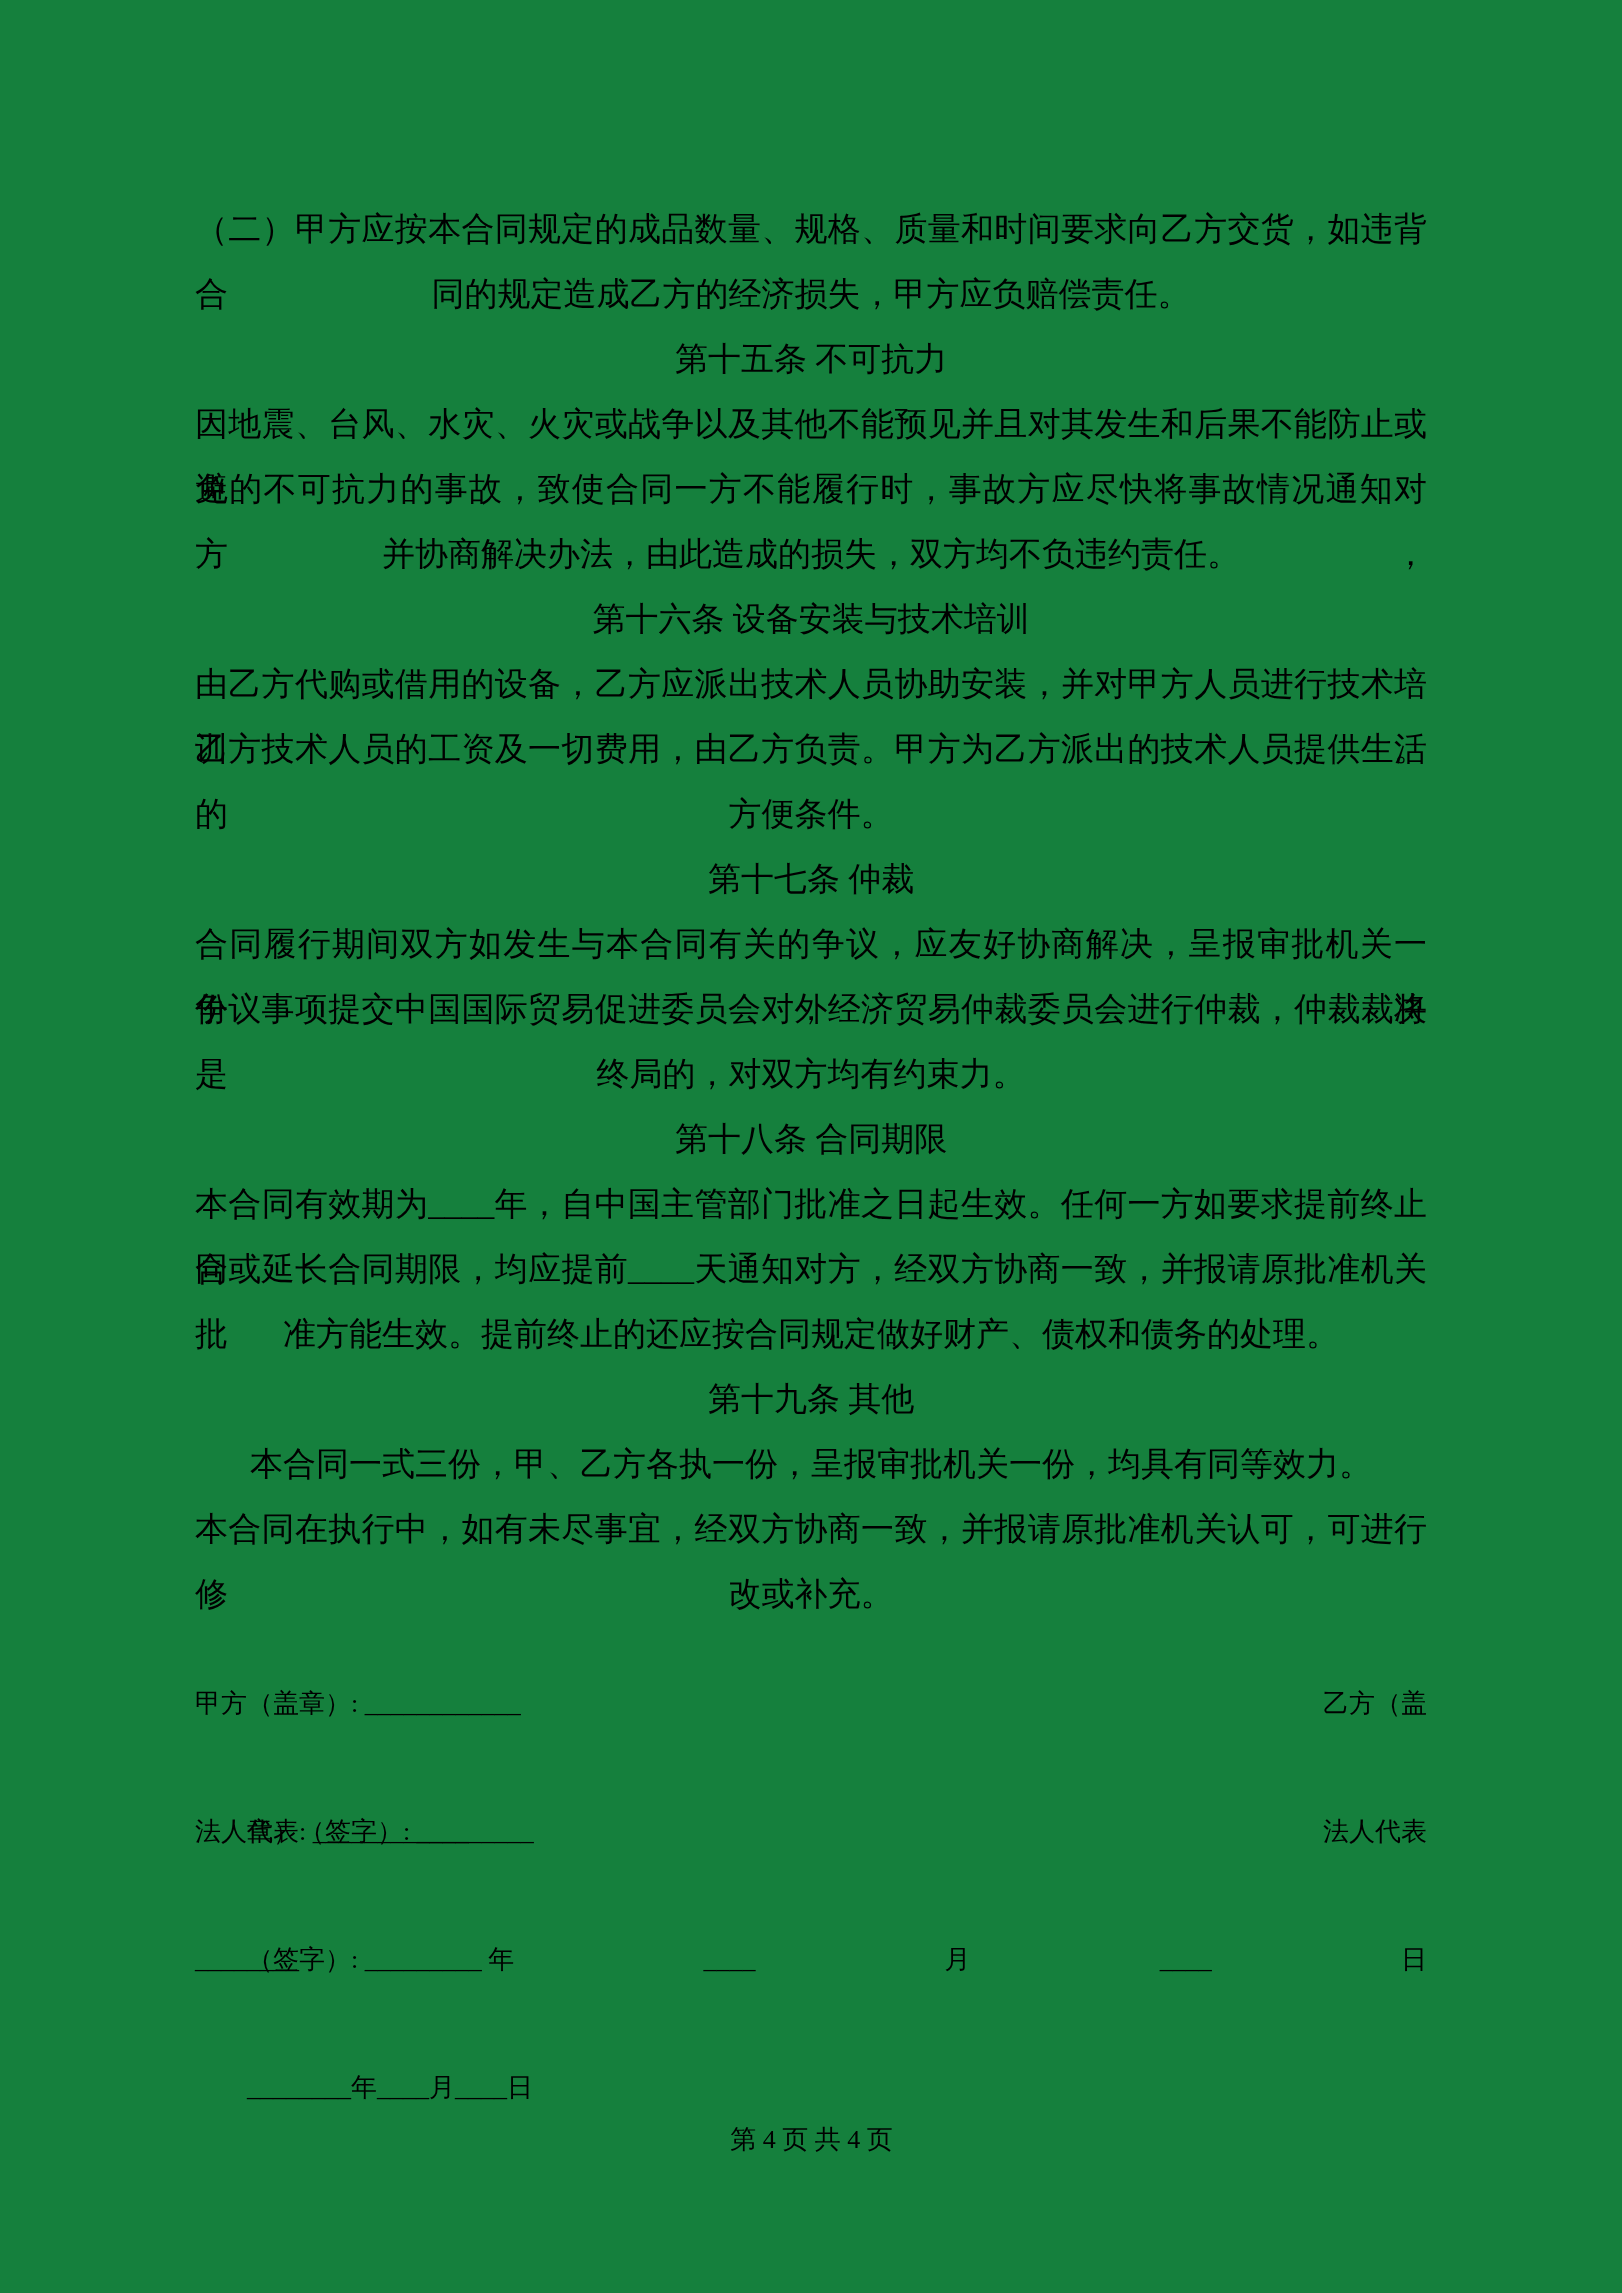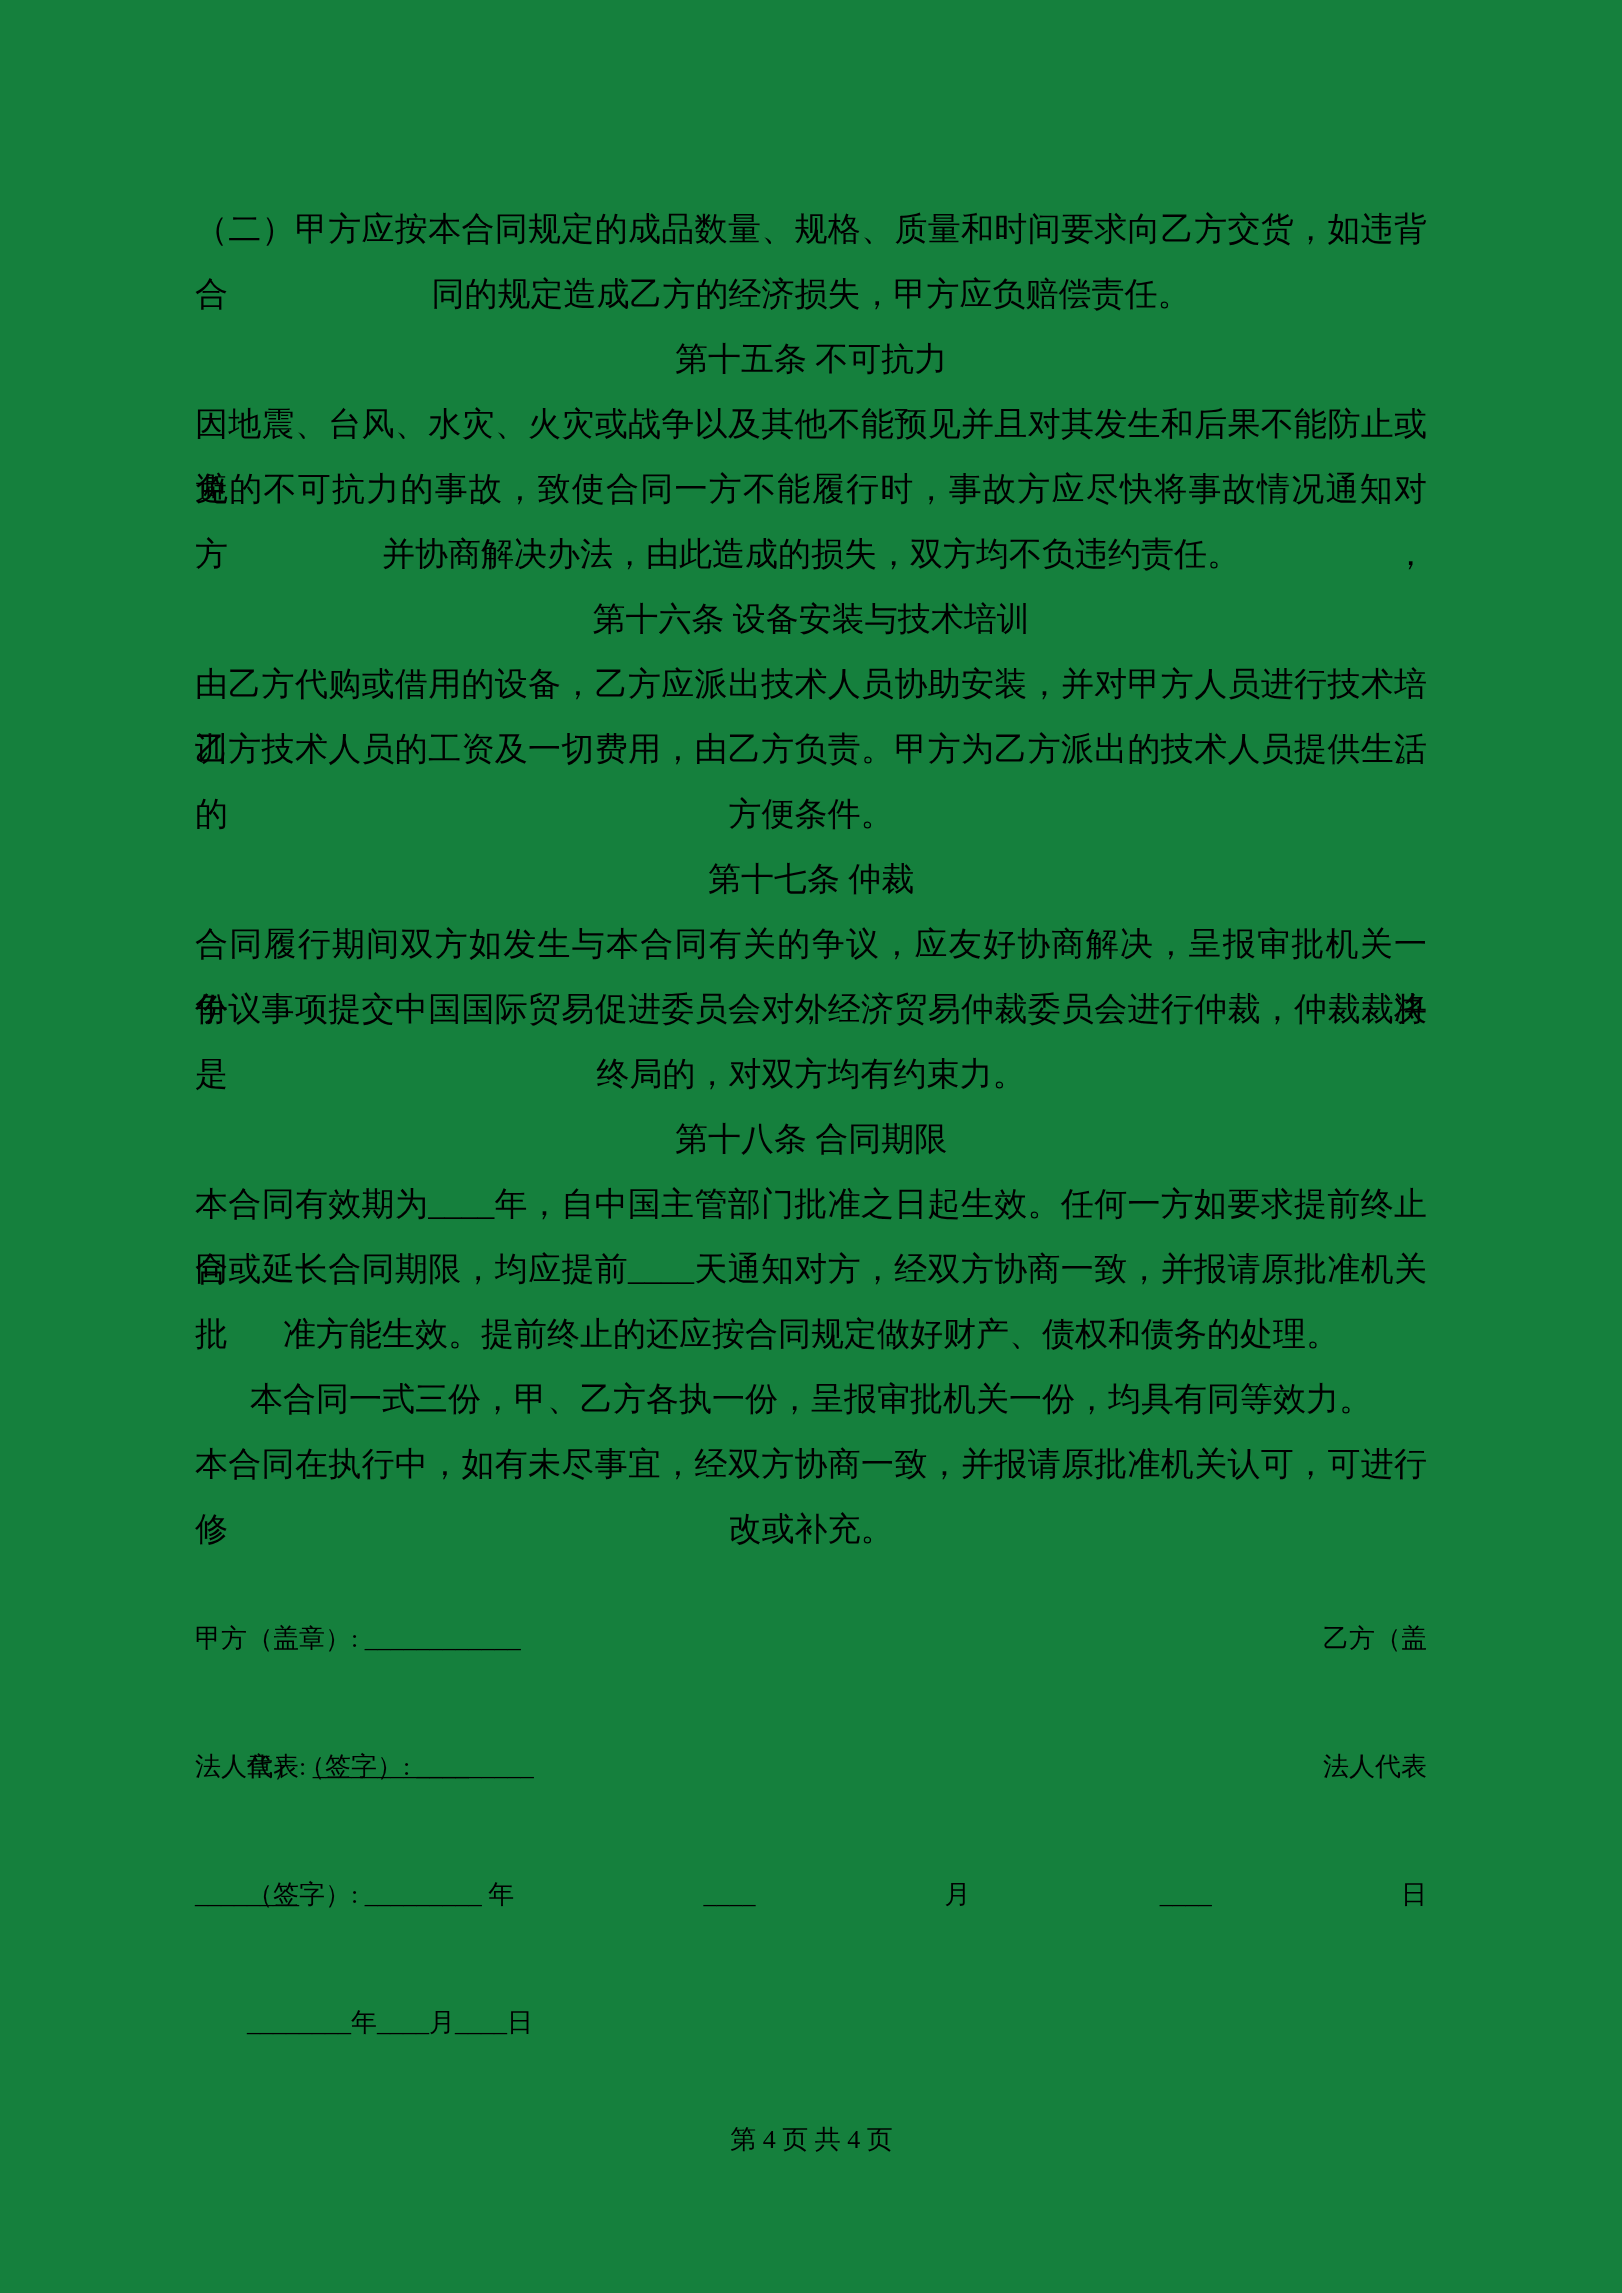--- a/index.html
+++ b/index.html
@@ -50,20 +50,21 @@
     <div class="bline full">乙方技术人员的工资及一切费用，由乙方负责。甲方为乙方派出的技术人员提供生活的</div>
     <div class="bline">方便条件。</div>
     <div class="bline">第十七条 仲裁</div>
     <div class="bline full">合同履行期间双方如发生与本合同有关的争议，应友好协商解决，呈报审批机关一份，将</div>
     <div class="bline full">争议事项提交中国国际贸易促进委员会对外经济贸易仲裁委员会进行仲裁，仲裁裁决是</div>
     <div class="bline">终局的，对双方均有约束力。</div>
     <div class="bline">第十八条 合同期限</div>
     <div class="bline full">本合同有效期为____年，自中国主管部门批准之日起生效。任何一方如要求提前终止合</div>
     <div class="bline full">同或延长合同期限，均应提前____天通知对方，经双方协商一致，并报请原批准机关批</div>
     <div class="bline">准方能生效。提前终止的还应按合同规定做好财产、债权和债务的处理。</div>
+    <div class="bline">第十九条 其他</div>
     <div class="bline">本合同一式三份，甲、乙方各执一份，呈报审批机关一份，均具有同等效力。</div>
     <div class="bline full">本合同在执行中，如有未尽事宜，经双方协商一致，并报请原批准机关认可，可进行修</div>
     <div class="bline">改或补充。</div>
 
     <div class="sig-block">
       <div class="sig-row sig-flex">
         <span>甲方（盖章）: ____________</span>
         <span>乙方（盖</span>
       </div>
       <div class="sig-row">

